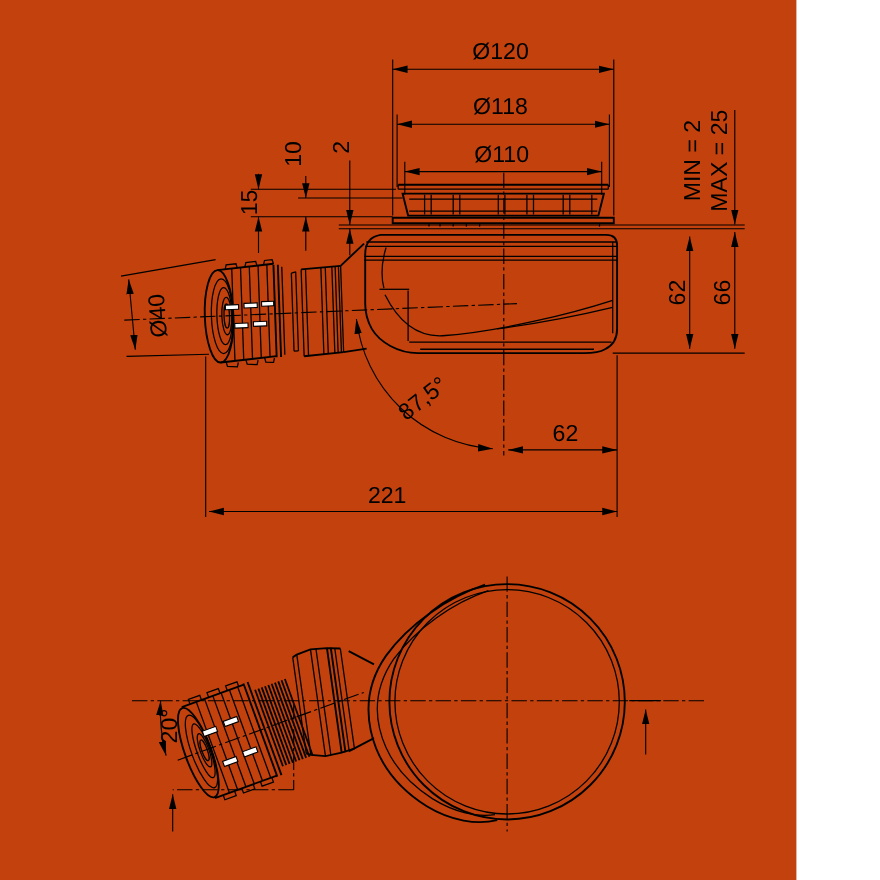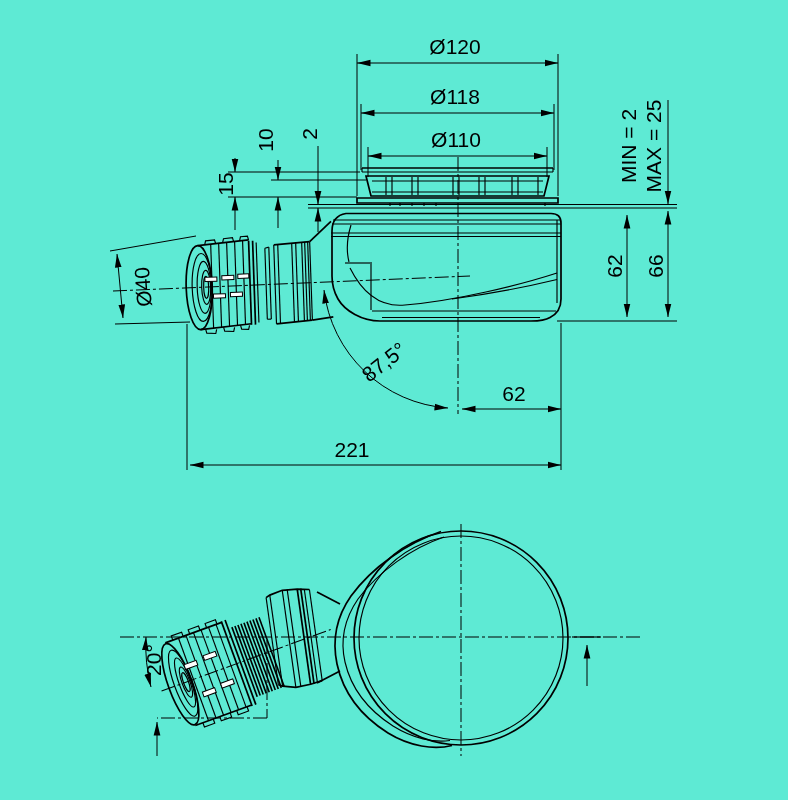--- a/index.html
+++ b/index.html
@@ -1,16 +1,16 @@
 <!DOCTYPE html>
 <html><head>
 <meta charset="utf-8">
 <style>
   html,body{margin:0;padding:0;background:#fff;}
-  .stage{width:788px;height:800px;position:relative;background:#5eead4;overflow:hidden;}
+  .stage{width:724px;height:800px;position:relative;background:#c2410c;overflow:hidden;}
   svg{display:block;}
   text{font-family:"Liberation Sans","DejaVu Sans",sans-serif;fill:#000;}
   .dimtxt{font-size:21px;}
   .thin{stroke:#000;stroke-width:1;fill:none;}
   .thick{stroke:#000;stroke-width:1.7;fill:none;}
   .med{stroke:#000;stroke-width:1.15;fill:none;}
   .cl{stroke:#000;stroke-width:1;fill:none;stroke-dasharray:14 3 3 3;}
   .slot{fill:#fff;stroke:#000;stroke-width:1;}
 </style>
 </head>

